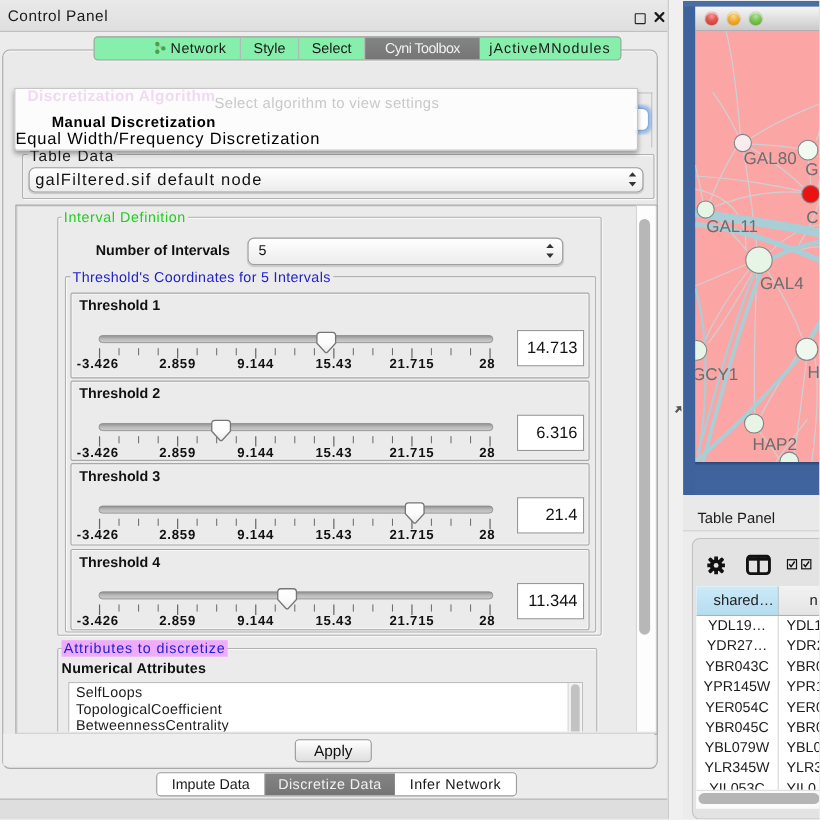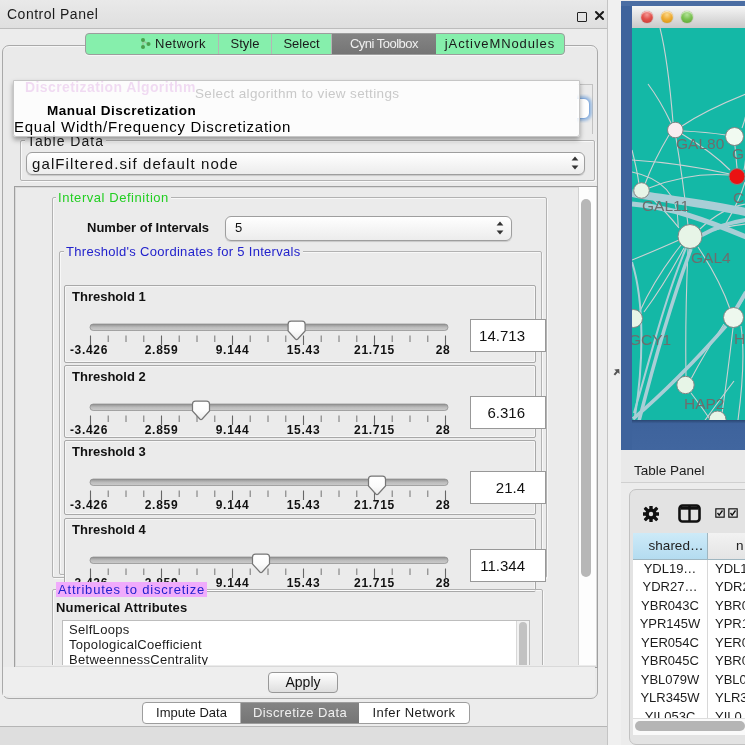--- a/index.html
+++ b/index.html
@@ -6,25 +6,25 @@
   #root{position:relative;width:745px;height:745px;overflow:hidden;
     font-family:"Liberation Sans",sans-serif;background:#ececec;}
   .abs{position:absolute;}
   .seg{display:inline-block;height:20px;line-height:20px;text-align:center;
     font-size:13px;letter-spacing:0.6px;color:#1a1a1a;}
   .etched{border:1px solid #b2b2b2;border-radius:2px;
     box-shadow:inset 1px 1px 0 rgba(255,255,255,.65), 1px 1px 0 rgba(255,255,255,.65);}
   .glabel{position:absolute;font-size:13px;padding:0 2px;}
   .tpanel{position:absolute;left:64px;width:470px;background:#ebebeb;
     border:1px solid #a8a8a8;border-radius:2px;
-    box-shadow:inset 0 0 0 1px #f6f6f6;margin-top:19px;}
+    box-shadow:inset 0 0 0 1px #f6f6f6;}
   .ttitle{position:absolute;left:7px;top:3px;font-size:13px;font-weight:bold;color:#111;}
   .tfield{position:absolute;left:405px;width:54px;height:31px;background:#fff;
     border:1px solid #989898;font-size:15px;color:#111;text-align:right;
-    line-height:31px;padding-right:20px;}
+    line-height:31px;padding-right:5px;}
   .ticklab{position:absolute;transform:translateX(-50%);font-size:12px;letter-spacing:0.7px;
     font-weight:bold;color:#111;white-space:nowrap;}
 </style>
 </head>
 <body>
 <div id="root">
 
   <div class="abs" style="left:0;top:0;width:607px;height:745px;background:#ececec;"></div>
 
   <div class="abs" style="left:0;top:0;width:607px;height:28px;
@@ -331,21 +331,21 @@
   <div class="abs" style="left:641px;top:11px;width:12px;height:12px;border-radius:50%;
       background:radial-gradient(circle at 50% 30%, #f49a97 0%, #e2514c 45%, #c63830 100%);
       box-shadow:inset 0 1px 1px rgba(255,255,255,.7), 0 0 1px #933;"></div>
   <div class="abs" style="left:661px;top:11px;width:12px;height:12px;border-radius:50%;
       background:radial-gradient(circle at 50% 30%, #fbd88a 0%, #efad37 45%, #d29000 100%);
       box-shadow:inset 0 1px 1px rgba(255,255,255,.7), 0 0 1px #a70;"></div>
   <div class="abs" style="left:681px;top:11px;width:12px;height:12px;border-radius:50%;
       background:radial-gradient(circle at 50% 30%, #b5e39a 0%, #7cc354 45%, #57a32e 100%);
       box-shadow:inset 0 1px 1px rgba(255,255,255,.7), 0 0 1px #571;"></div>
 
-  <div class="abs" style="left:632px;top:28px;width:113px;height:392px;background:#14b8a6;overflow:hidden;">
+  <div class="abs" style="left:632px;top:28px;width:113px;height:392px;background:#fca5a5;overflow:hidden;">
     <svg width="113" height="392" viewBox="632 28 113 392" style="position:absolute;left:0;top:0;">
       <g fill="none" stroke="#cdd1d3" stroke-width="1.1">
         <path d="M 746,94 Q 706,110 682,126"></path>
         <path d="M 669,135 Q 654,160 645,184"></path>
         <path d="M 676,138 Q 683,180 688,225"></path>
         <path d="M 682,134 Q 712,152 730,170"></path>
         <path d="M 683,131 Q 706,132 726,135"></path>
         <path d="M 671,123 Q 660,100 648,84"></path>
         <path d="M 648,194 Q 668,214 679,228"></path>
         <path d="M 649,188 Q 690,172 729,175"></path>

